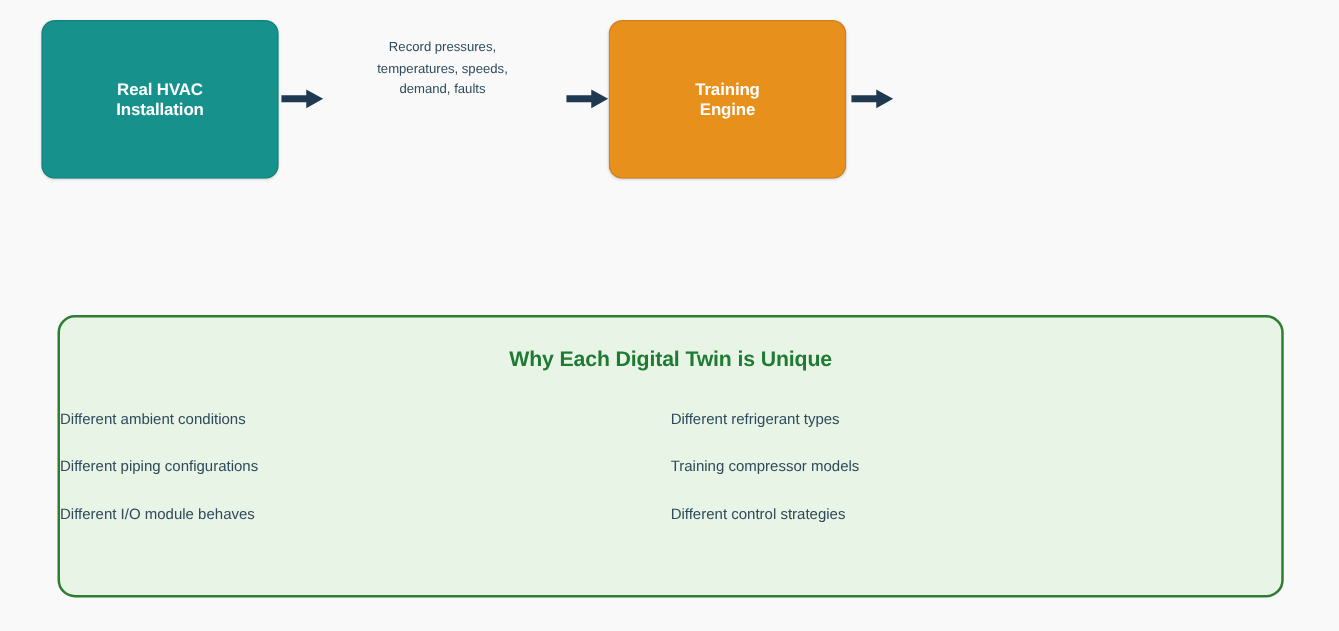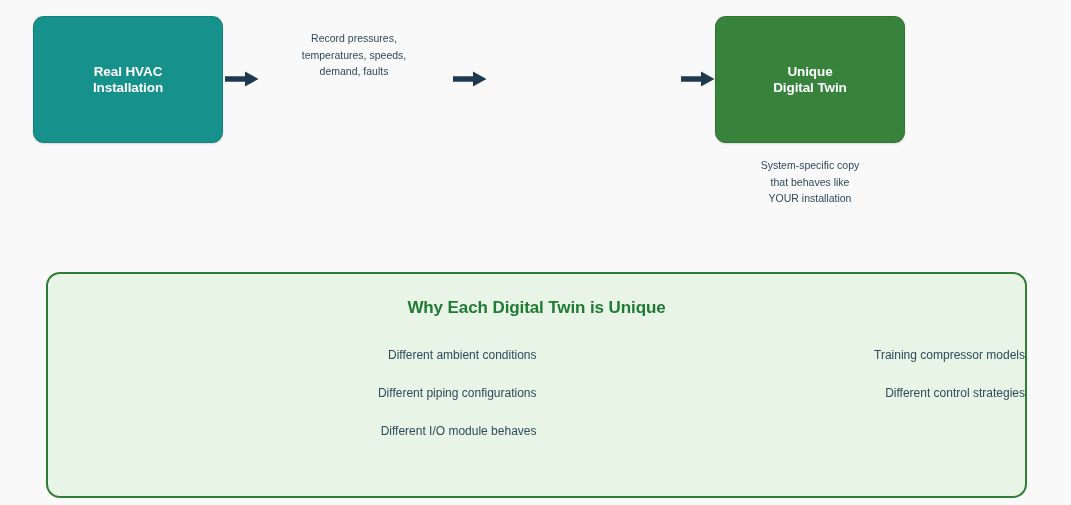--- a/index.html
+++ b/index.html
@@ -79,21 +79,20 @@
   #why-panel {
     position: absolute;
     left: 46px;
     top: 252px;
     width: 981px;
     height: 226px;
     box-sizing: border-box;
     background: #e8f4e5;
     border: 2px solid #2e7d33;
     border-radius: 14px;
-    margin-top: 20px;
   }
 
   #why-title {
     margin-top: 24px;
     text-align: center;
     color: #1f7a33;
     font-size: 17px;
     font-weight: bold;
     letter-spacing: -0.1px;
   }
@@ -104,21 +103,21 @@
     top: 74px;
     width: 100%;
     display: flex;
   }
   .why-col {
     width: 50%;
     display: flex;
     flex-direction: column;
   }
   .why-item {
-    text-align: right;
+    text-align: left;
     color: #2e4a5c;
     font-size: 12px;
     line-height: 14px;
     height: 38px;
   }
 </style>
 </head>
 <body>
 
 <div id="pipeline">
@@ -142,47 +141,43 @@
 demand, faults</div>
   </div>
 
   <div class="arrow arrow-2">
     <svg width="34" height="16" viewBox="0 0 34 16" xmlns="http://www.w3.org/2000/svg">
       <path d="M0 5.2 H20 V0.5 L33.5 8 L20 15.5 V10.8 H0 Z" fill="#1f3a50"></path>
     </svg>
   </div>
 
   <div class="stage stage-3">
+    <div class="stage-box" style="background:#e8901c;">
+      <div class="stage-title">Training
+Engine</div>
+    </div>
   </div>
 
   <div class="arrow arrow-3">
     <svg width="34" height="16" viewBox="0 0 34 16" xmlns="http://www.w3.org/2000/svg">
       <path d="M0 5.2 H20 V0.5 L33.5 8 L20 15.5 V10.8 H0 Z" fill="#1f3a50"></path>
     </svg>
   </div>
 
-  <div class="stage stage-4">
-    <div class="stage-box" style="background:#37833c;">
-      <div class="stage-title">Unique
-Digital Twin</div>
-    </div>
-    <div class="stage-caption">System-specific copy
-that behaves like
-YOUR installation</div>
-  </div>
 
 </div>
 
 <div id="why-panel">
   <div id="why-title">Why Each Digital Twin is Unique</div>
 
   <div id="why-columns">
     <div class="why-col">
       <div class="why-item">Different ambient conditions</div>
       <div class="why-item">Different piping configurations</div>
       <div class="why-item">Different I/O module behaves</div>
     </div>
     <div class="why-col">
+      <div class="why-item">Different refrigerant types</div>
       <div class="why-item">Training compressor models</div>
       <div class="why-item">Different control strategies</div>
     </div>
   </div>
 </div>
 
 </body></html>

